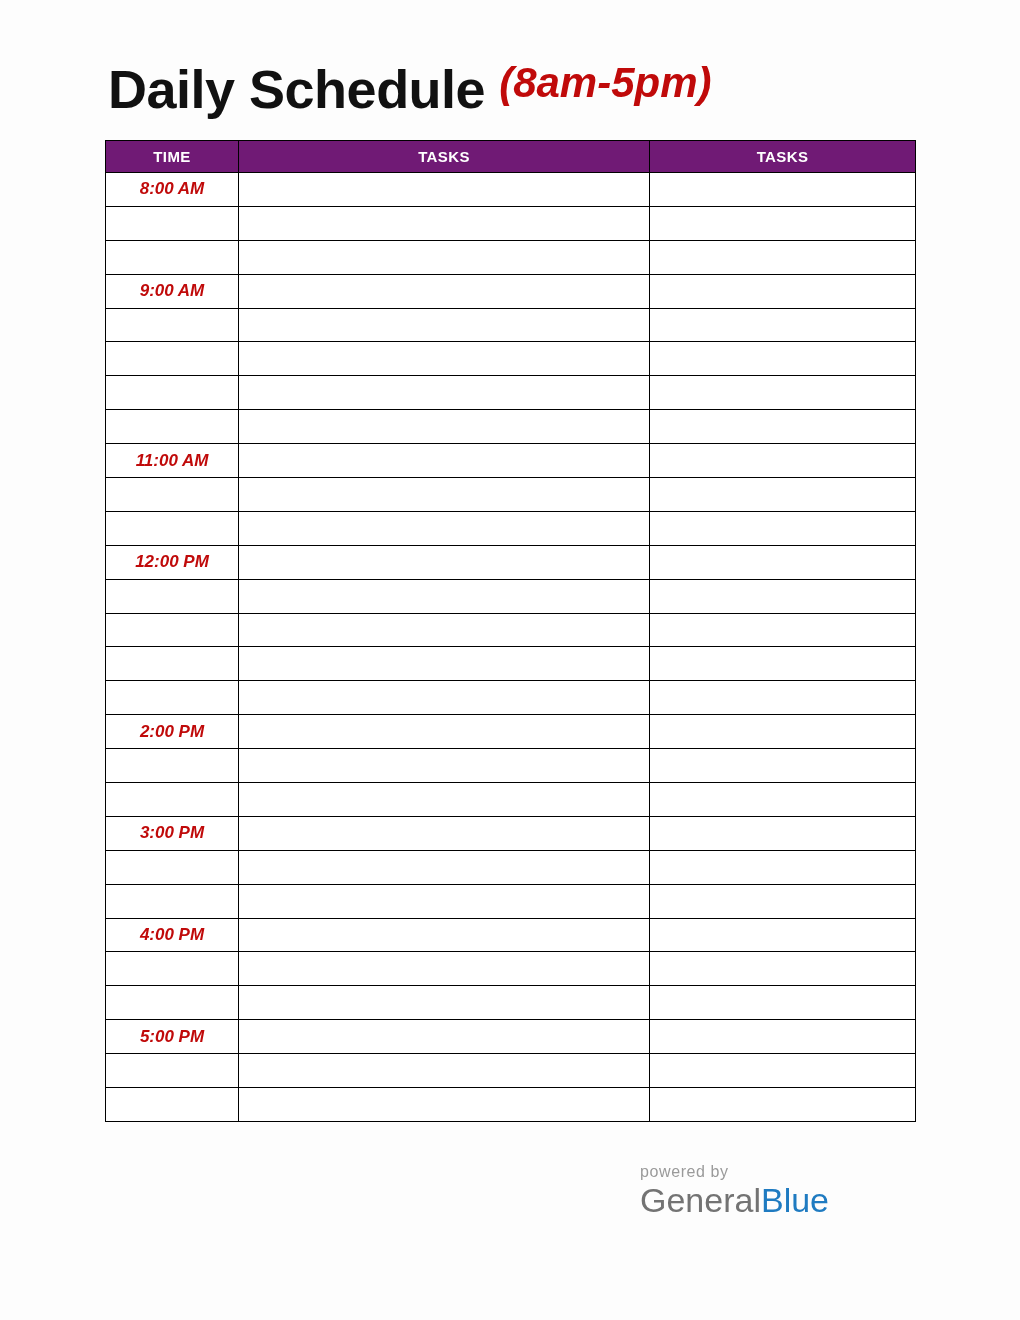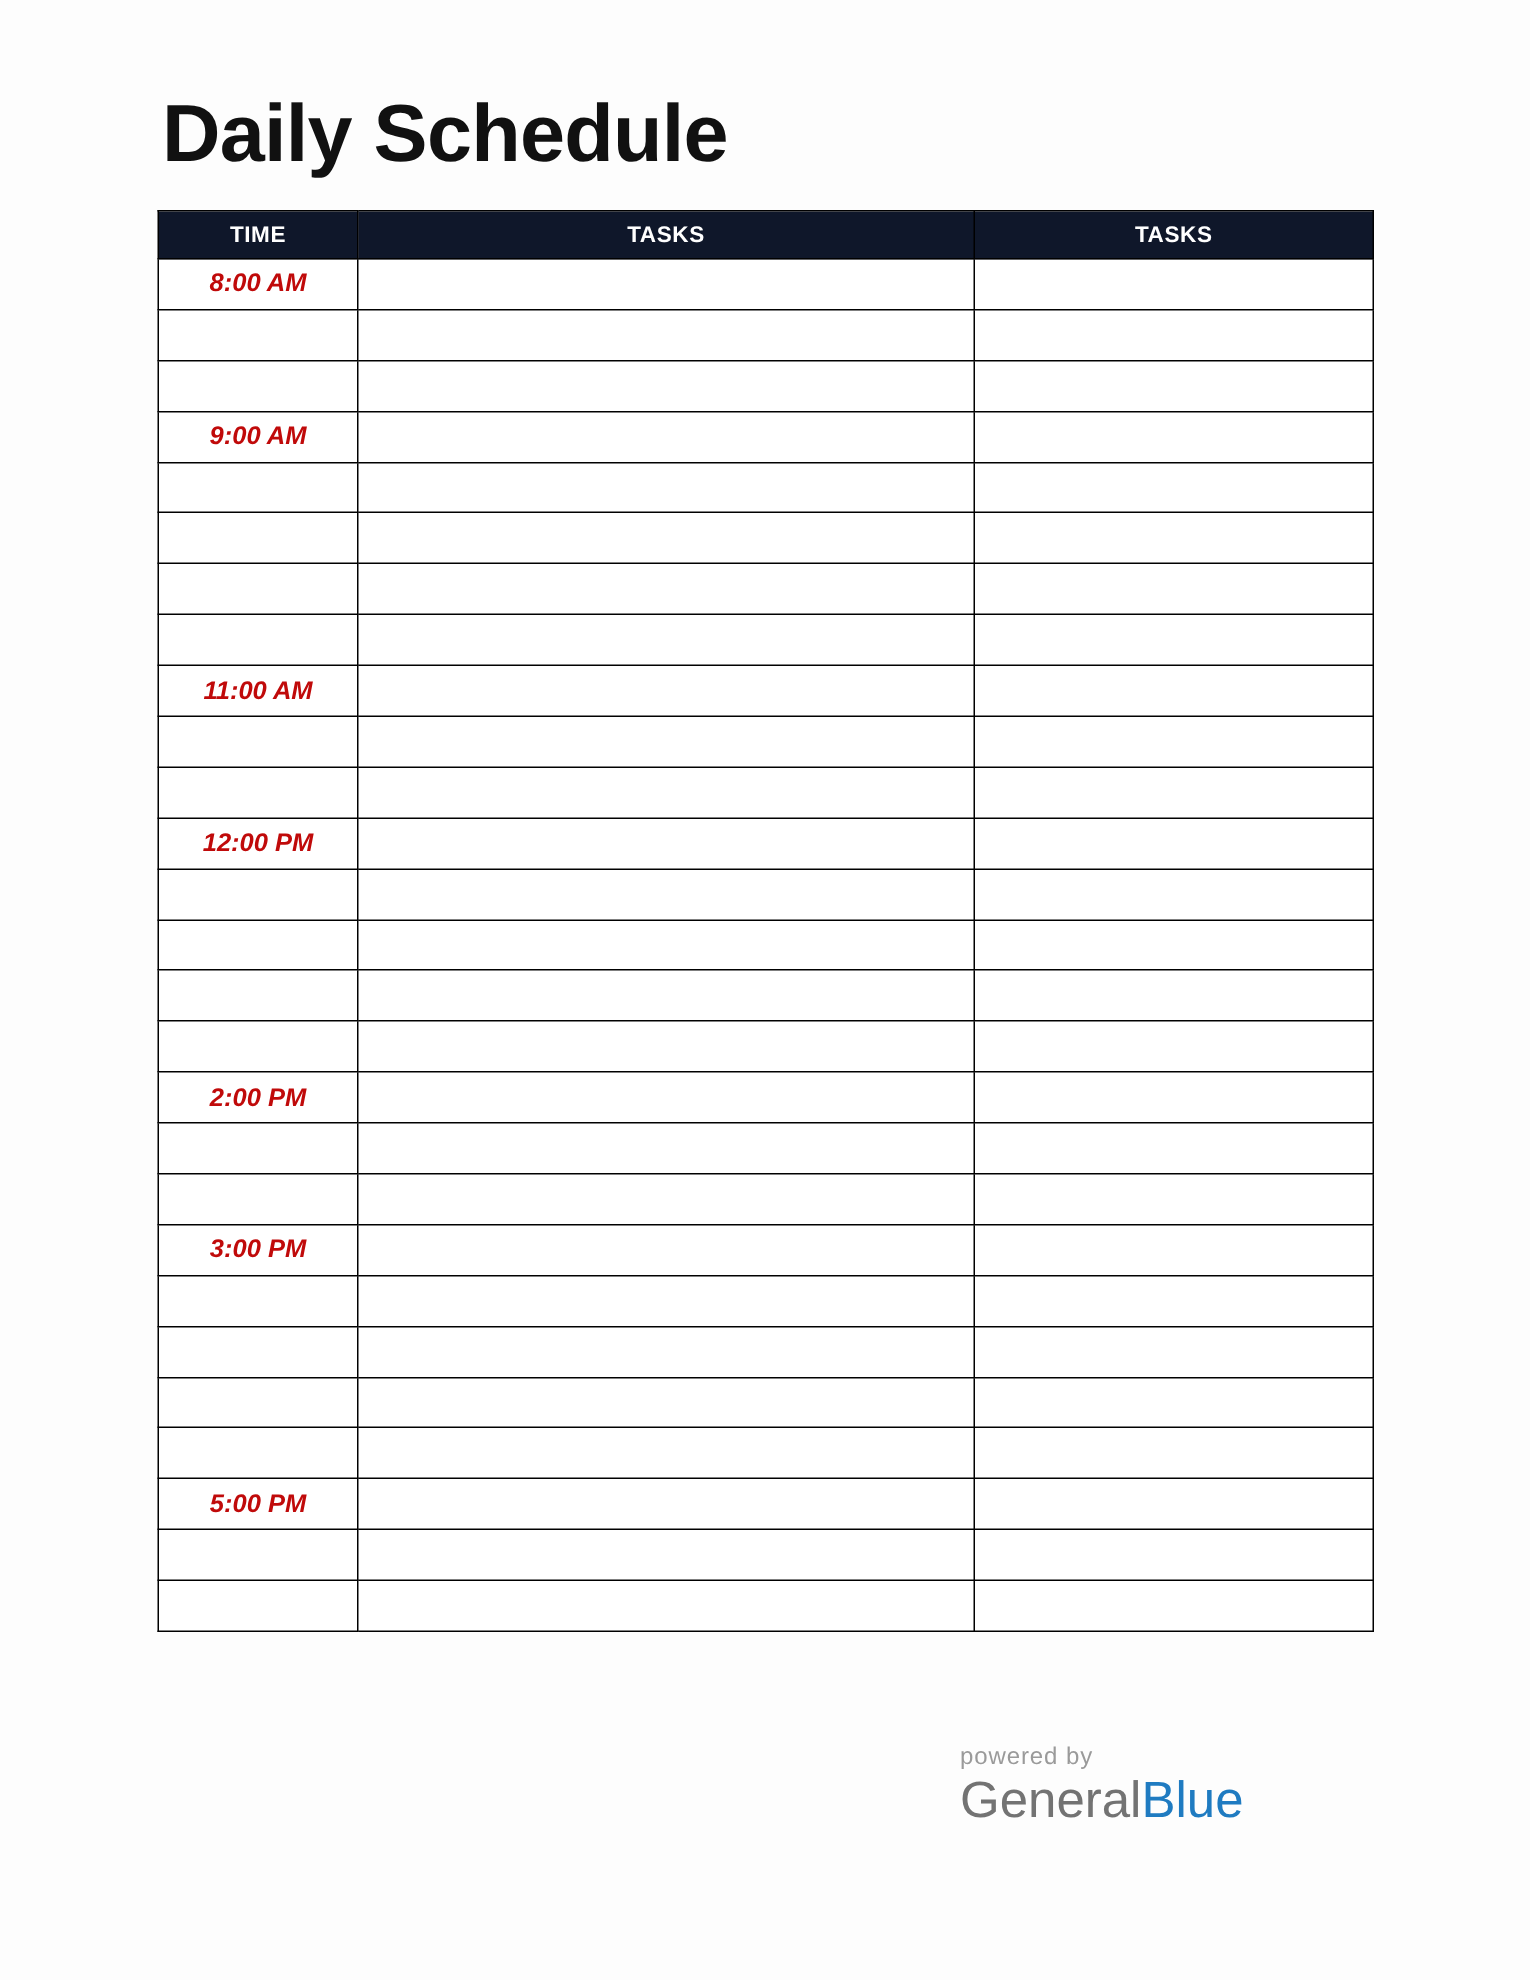--- a/index.html
+++ b/index.html
@@ -58,21 +58,21 @@
   table.schedule th,
   table.schedule td {
     border: 1px solid #000000;
     padding: 0;
   }
   .col-time   { width: 133px; }
   .col-tasks  { width: 411px; }
   .col-notes  { width: 266px; }
 
   thead th {
-    background: #0f172a;
+    background: #701a75;
     color: #ffffff;
     font-size: 15px;
     font-weight: bold;
     letter-spacing: 0.4px;
     height: 31px;
     text-align: center;
     vertical-align: middle;
   }
 
   tbody tr { height: 32.9px; }
@@ -110,20 +110,21 @@
     white-space: nowrap;
   }
   .brand-general { color: #737373; }
   .brand-blue    { color: #1F7BC1; }
 </style>
 </head>
 <body>
 
 <div class="title-bar">
   <span class="title-main">Daily Schedule</span>
+  <span class="title-sub">(8am-5pm)</span>
 </div>
 
 <div class="schedule-wrap">
   <table class="schedule">
     <colgroup>
       <col class="col-time">
       <col class="col-tasks">
       <col class="col-notes">
     </colgroup>
     <thead>
@@ -239,20 +240,25 @@
           <td class="time-cell"></td>
           <td class="blank-cell"></td>
           <td class="blank-cell"></td>
         </tr>
         <tr>
           <td class="time-cell"></td>
           <td class="blank-cell"></td>
           <td class="blank-cell"></td>
         </tr>
         <tr>
+          <td class="time-cell">4:00 PM</td>
+          <td class="blank-cell"></td>
+          <td class="blank-cell"></td>
+        </tr>
+        <tr>
           <td class="time-cell"></td>
           <td class="blank-cell"></td>
           <td class="blank-cell"></td>
         </tr>
         <tr>
           <td class="time-cell"></td>
           <td class="blank-cell"></td>
           <td class="blank-cell"></td>
         </tr>
         <tr>

